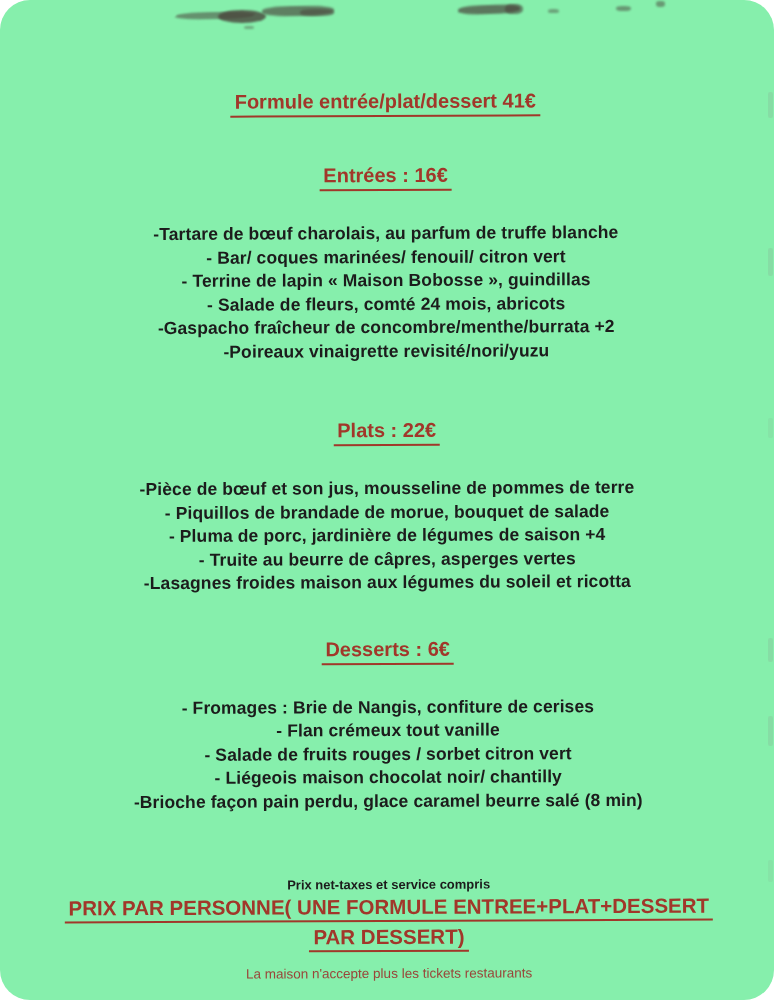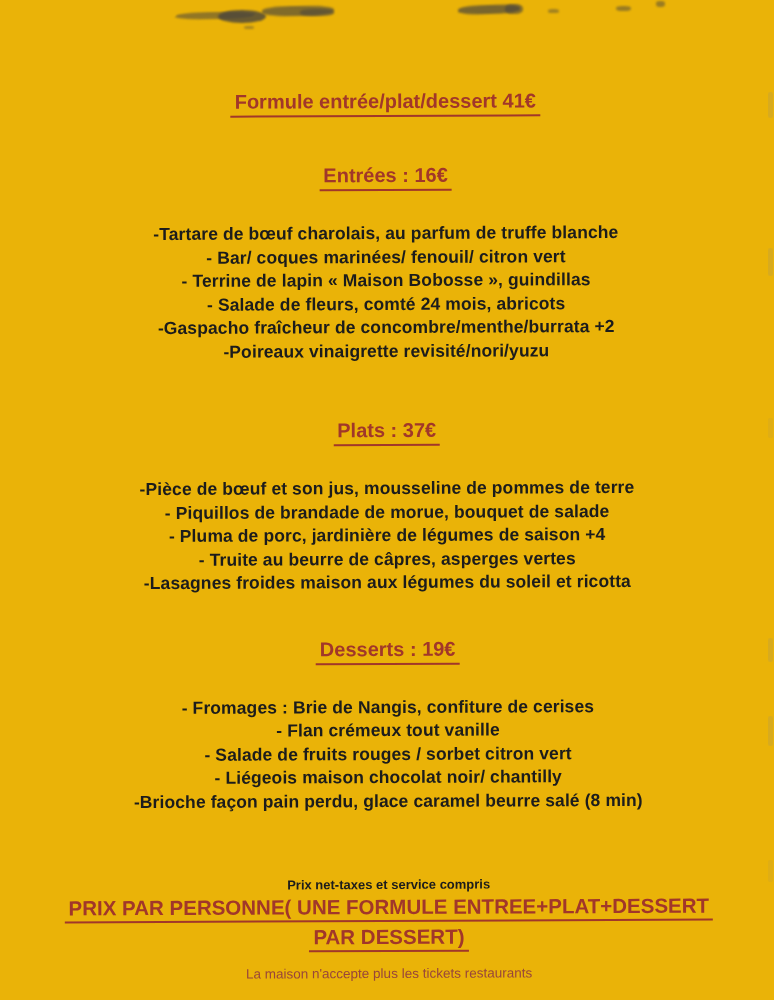--- a/index.html
+++ b/index.html
@@ -5,21 +5,22 @@
   html,body{margin:0;padding:0;}
   body{
     width:774px;height:1000px;
     background:#ffffff;
     font-family:"Liberation Sans","DejaVu Sans",sans-serif;
     overflow:hidden;
     position:relative;
   }
   .paper{
     position:absolute;inset:0;
-    background:#eab308;
+    background:#86efac;
+    border-radius:30px;
   }
   .content{
     position:absolute;inset:0;
     text-align:center;
     transform:rotate(-0.25deg);
     color:#1c1c1c;
   }
   
   .artifact{position:absolute;background:#4a453c;border-radius:40%;filter:blur(1.2px);}
   .a1{left:176px;top:12px;width:78px;height:7px;opacity:.55;transform:skewX(-25deg) rotate(-1deg);}
@@ -126,32 +127,32 @@
     <div class="item-list">
       <div class="menu-item">-Tartare de bœuf charolais, au parfum de truffe blanche</div>
       <div class="menu-item">- Bar/ coques marinées/ fenouil/ citron vert</div>
       <div class="menu-item">- Terrine de lapin « Maison Bobosse », guindillas</div>
       <div class="menu-item">- Salade de fleurs, comté 24 mois, abricots</div>
       <div class="menu-item">-Gaspacho fraîcheur de concombre/menthe/burrata +2</div>
       <div class="menu-item">-Poireaux vinaigrette revisité/nori/yuzu</div>
     </div>
 
     <div class="section-heading h-plats">
-      <span class="underlined">Plats : 37€</span>
+      <span class="underlined">Plats : 22€</span>
     </div>
     <div class="item-list">
       <div class="menu-item">-Pièce de bœuf et son jus, mousseline de pommes de terre</div>
       <div class="menu-item">- Piquillos de brandade de morue, bouquet de salade</div>
       <div class="menu-item">- Pluma de porc, jardinière de légumes de saison +4</div>
       <div class="menu-item">- Truite au beurre de câpres, asperges vertes</div>
       <div class="menu-item">-Lasagnes froides maison aux légumes du soleil et ricotta</div>
     </div>
 
     <div class="section-heading h-desserts">
-      <span class="underlined">Desserts : 19€</span>
+      <span class="underlined">Desserts : 6€</span>
     </div>
     <div class="item-list">
       <div class="menu-item">- Fromages : Brie de Nangis, confiture de cerises</div>
       <div class="menu-item">- Flan crémeux tout vanille</div>
       <div class="menu-item">- Salade de fruits rouges / sorbet citron vert</div>
       <div class="menu-item">- Liégeois maison chocolat noir/ chantilly</div>
       <div class="menu-item">-Brioche façon pain perdu, glace caramel beurre salé (8 min)</div>
     </div>
 
     <div class="footer-price-note">Prix net-taxes et service compris</div>

